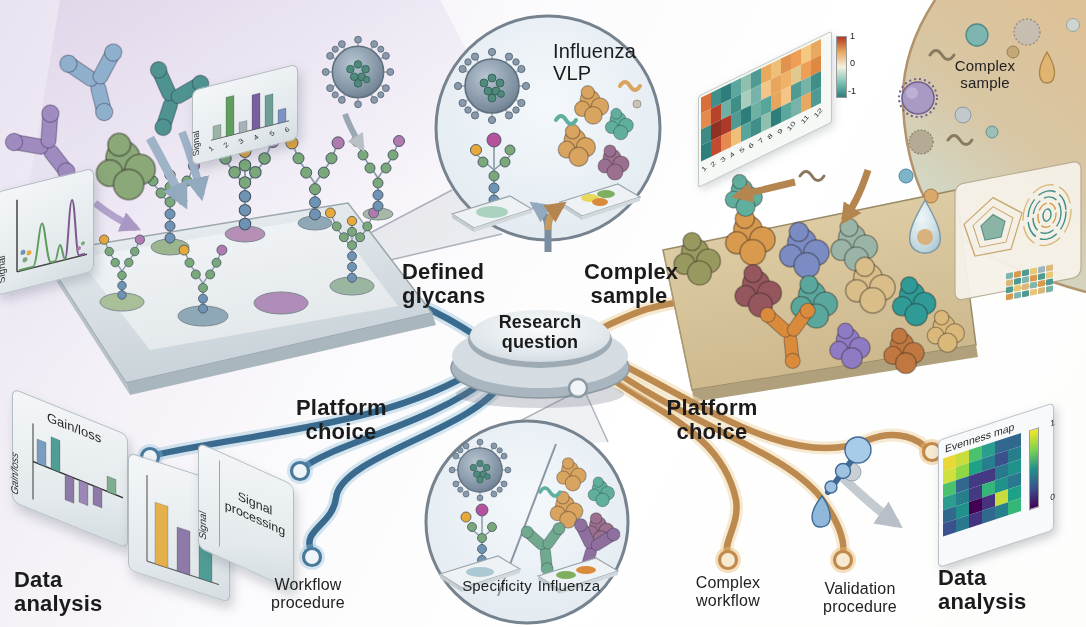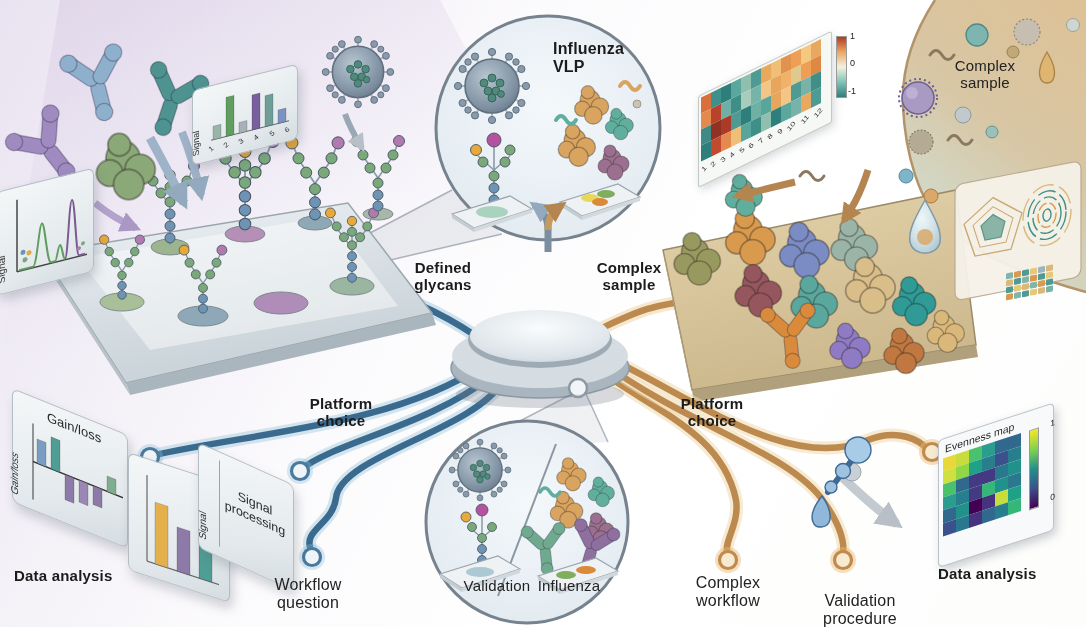--- a/index.html
+++ b/index.html
@@ -1,22 +1,22 @@
 <!DOCTYPE html>
 <html><head>
 <meta charset="utf-8">
 <style>
   html,body{margin:0;padding:0;background:#e8e8e8;}
   #stage{position:relative;width:1086px;height:627px;overflow:hidden;
          background:linear-gradient(118deg,#e9e3f1 0%,#f2eef6 18%,#fbfafc 38%,#ffffff 60%,#fdfdfc 100%);
          font-family:"Liberation Sans", sans-serif;}
   #art{position:absolute;left:0;top:0;}
-  .lbl{position:absolute;font-weight:700;color:#1b1b1b;text-align:center;line-height:1.1;font-size:15px;letter-spacing:.2px;}
+  .lbl{position:absolute;font-weight:700;color:#1b1b1b;text-align:center;line-height:1.1;font-size:22px;letter-spacing:.2px;}
   .lbl.regular{font-weight:400;font-size:16px;color:#222;}
-  .lbl.small{font-size:16px;font-weight:700;}
+  .lbl.small{font-size:20px;font-weight:400;}
   .panel{position:absolute;transform-origin:top left;
          background:linear-gradient(160deg,#f4f7f8 0%,#e3e9ec 70%,#d5dde1 100%);
          border:1px solid #b3bdc3;border-radius:7px;
          box-shadow:3px 6px 10px rgba(90,100,115,.28);}
   .vlab{position:absolute;transform:rotate(-90deg);transform-origin:left bottom;
         font-size:10px;color:#333;white-space:nowrap;}
   .ptitle{position:absolute;font-size:13px;color:#2a2a2a;white-space:nowrap;}
   .ticks{position:absolute;display:flex;justify-content:space-between;}
   .ticks span{font-size:7.5px;color:#333;transform:rotate(-35deg);}
   .hm-row{display:flex;}
@@ -684,24 +684,25 @@
         <div class="hm-cell" style="background: rgb(79, 154, 146);"></div>
         <div class="hm-cell" style="background: rgb(232, 200, 120);"></div>
         <div class="hm-cell" style="background: rgb(217, 184, 122);"></div>
         <div class="hm-cell" style="background: rgb(119, 179, 168);"></div>
       </div>
     </div>
 
 <div class="lbl small" style="left:553px;top:40px;width:86px;text-align:left;">Influenza VLP</div>
 <div class="lbl" style="left:402px;top:260px;width:82px;">Defined glycans</div>
 <div class="lbl" style="left:584px;top:260px;width:90px;">Complex sample</div>
+<div class="lbl" style="left:468px;top:313px;width:144px;font-size:18px;">Research question</div>
 <div class="lbl" style="left:296px;top:396px;width:90px;">Platform choice</div>
 <div class="lbl" style="left:666px;top:396px;width:92px;">Platform choice</div>
-<div class="lbl regular" style="left:258px;top:576px;width:100px;">Workflow question</div>
+<div class="lbl regular" style="left:258px;top:576px;width:100px;">Workflow procedure</div>
 <div class="lbl regular" style="left:680px;top:574px;width:96px;">Complex workflow</div>
-<div class="lbl regular" style="left:800px;top:580px;width:120px;margin-top:12px;">Validation procedure</div>
+<div class="lbl regular" style="left:800px;top:580px;width:120px;">Validation procedure</div>
 <div class="lbl" style="left:14px;top:568px;width:122px;text-align:left;">Data analysis</div>
 <div class="lbl" style="left:938px;top:566px;width:118px;text-align:left;">Data analysis</div>
-<div class="lbl regular" style="left:458px;top:578px;width:78px;font-size:15px;">Validation</div>
+<div class="lbl regular" style="left:458px;top:578px;width:78px;font-size:15px;">Specificity</div>
 <div class="lbl regular" style="left:536px;top:578px;width:66px;font-size:15px;">Influenza</div>
 <div class="lbl regular" style="left:940px;top:58px;width:90px;font-size:15px;">Complex sample</div>
 
 </div>
 
 </body></html>

